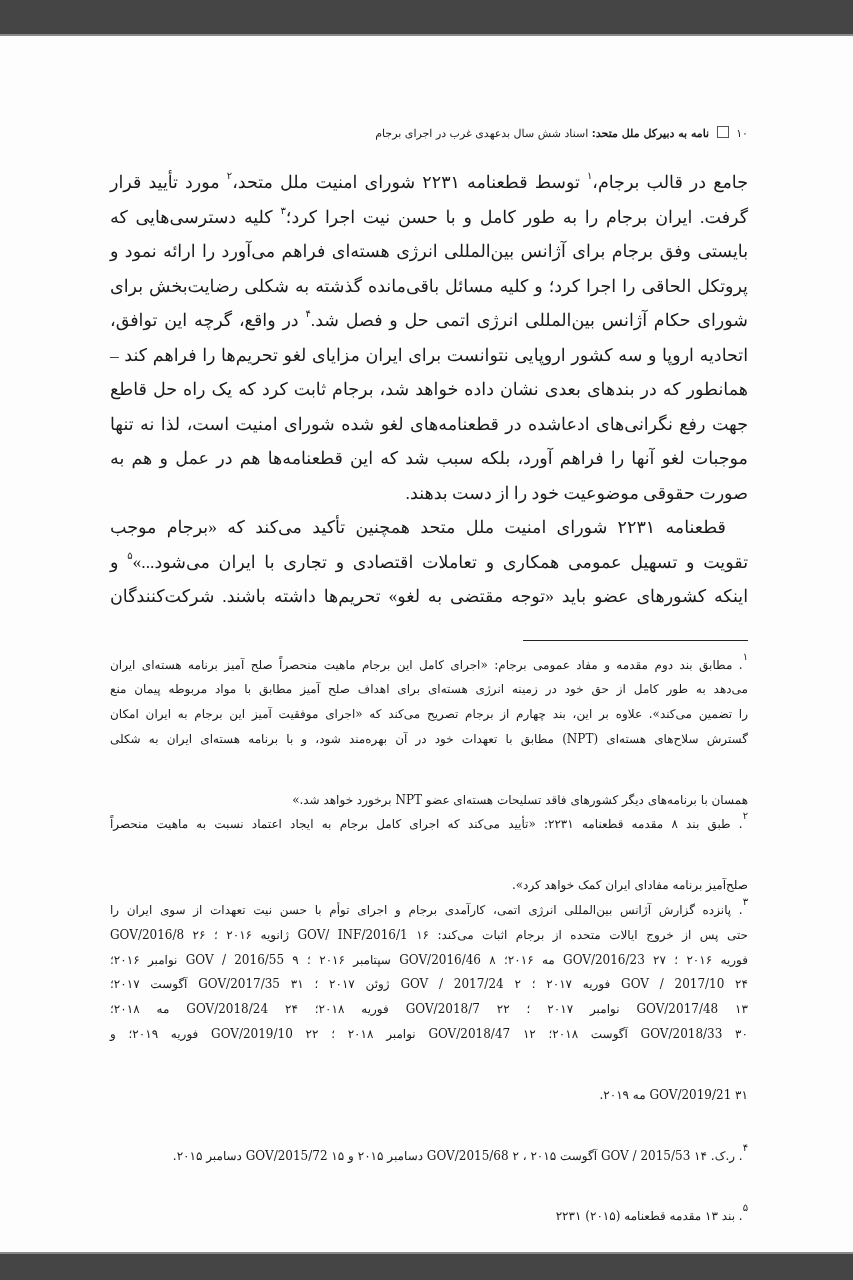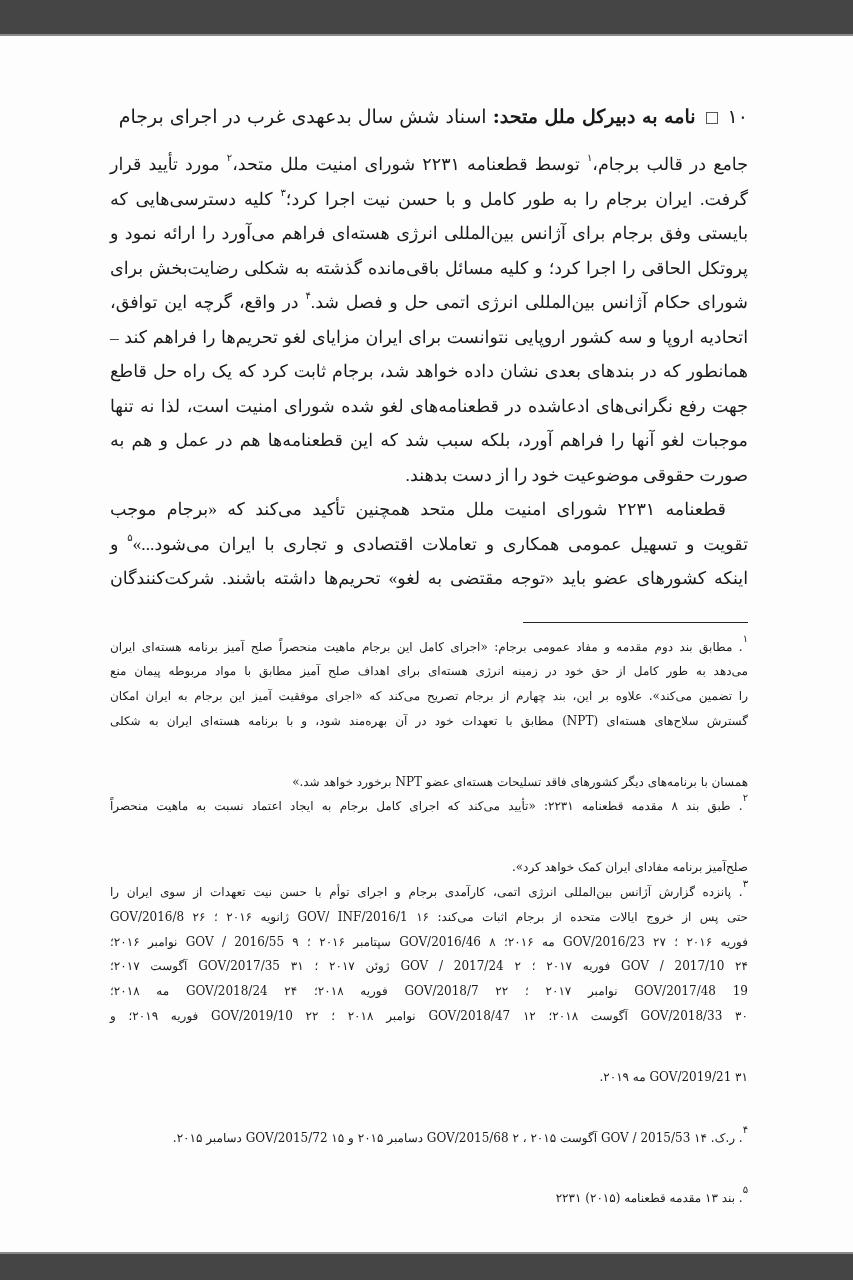--- a/index.html
+++ b/index.html
@@ -15,22 +15,22 @@
   }
   .bottombar {
     position: absolute; left: 0; top: 1252px; width: 853px; height: 28px;
     background: #454545; border-top: 2px solid #8a8a8a;
   }
   .page {
     position: absolute; left: 110px; top: 105px; width: 638px;
     direction: rtl; text-align: justify;
   }
   .running-head {
-    font-size: 19px; line-height: 22px; margin-bottom: 20px;
-    padding-right: 0; white-space: nowrap;
+    font-size: 11px; line-height: 22px; margin-bottom: 20px;
+    padding-right: 0; white-space: nowrap; margin-top: 18px;
   }
   .running-head .bold { font-weight: bold; }
   .running-head .box {
     display: inline-block; width: 10px; height: 10px; border: 1px solid #555;
     margin: 0 4px; vertical-align: -1px; background: #fff;
   }
   .body-text p {
     margin: 0; font-size: 17.5px; line-height: 34.5px;
     text-align: justify; text-align-last: justify; font-family: Liberation Serif, serif;
   }
@@ -87,21 +87,21 @@
     <p>گسترش سلاح‌های هسته‌ای (NPT) مطابق با تعهدات خود در آن بهره‌مند شود، و با برنامه هسته‌ای ایران به شکلی</p>
     <p class="end">همسان با برنامه‌های دیگر کشورهای فاقد تسلیحات هسته‌ای عضو NPT برخورد خواهد شد.»</p>
 
     <p><sup>۲</sup><span>. طبق بند ۸ مقدمه قطعنامه ۲۲۳۱: «تأیید می‌کند که اجرای کامل برجام به ایجاد اعتماد نسبت به ماهیت منحصراً</span></p>
     <p class="end">صلح‌آمیز برنامه مفاد‌ای ایران کمک خواهد کرد».</p>
 
     <p><sup>۳</sup><span>. پانزده گزارش آژانس بین‌المللی انرژی اتمی، کارآمدی برجام و اجرای توأم با حسن نیت تعهدات از سوی ایران را</span></p>
     <p>حتی پس از خروج ایالات متحده از برجام اثبات می‌کند: GOV/ INF/2016/1 ۱۶ ژانویه ۲۰۱۶ ؛ GOV/2016/8 ۲۶</p>
     <p>فوریه ۲۰۱۶ ؛ GOV/2016/23 ۲۷ مه ۲۰۱۶؛ GOV/2016/46 ۸ سپتامبر ۲۰۱۶ ؛ GOV / 2016/55 ۹ نوامبر ۲۰۱۶؛</p>
     <p>GOV / 2017/10 ۲۴ فوریه ۲۰۱۷ ؛ GOV / 2017/24 ۲ ژوئن ۲۰۱۷ ؛ GOV/2017/35 ۳۱ آگوست ۲۰۱۷؛</p>
-    <p>GOV/2017/48 19 نوامبر ۲۰۱۷ ؛ GOV/2018/7 ۲۲ فوریه ۲۰۱۸؛ GOV/2018/24 ۲۴ مه ۲۰۱۸؛</p>
+    <p>GOV/2017/48 ۱۳ نوامبر ۲۰۱۷ ؛ GOV/2018/7 ۲۲ فوریه ۲۰۱۸؛ GOV/2018/24 ۲۴ مه ۲۰۱۸؛</p>
     <p>GOV/2018/33 ۳۰ آگوست ۲۰۱۸؛ GOV/2018/47 ۱۲ نوامبر ۲۰۱۸ ؛ GOV/2019/10 ۲۲ فوریه ۲۰۱۹؛ و</p>
     <p class="end">GOV/2019/21 ۳۱ مه ۲۰۱۹.</p>
 
     <p class="end"><sup>۴</sup><span>. ر.ک. GOV / 2015/53 ۱۴ آگوست ۲۰۱۵ ، GOV/2015/68 ۲ دسامبر ۲۰۱۵ و GOV/2015/72 ۱۵ دسامبر ۲۰۱۵.</span></p>
 
     <p class="end"><sup>۵</sup><span>. بند ۱۳ مقدمه قطعنامه (۲۰۱۵) ۲۲۳۱</span></p>
   </div>
 </div>
 
 <div class="bottombar"></div>

